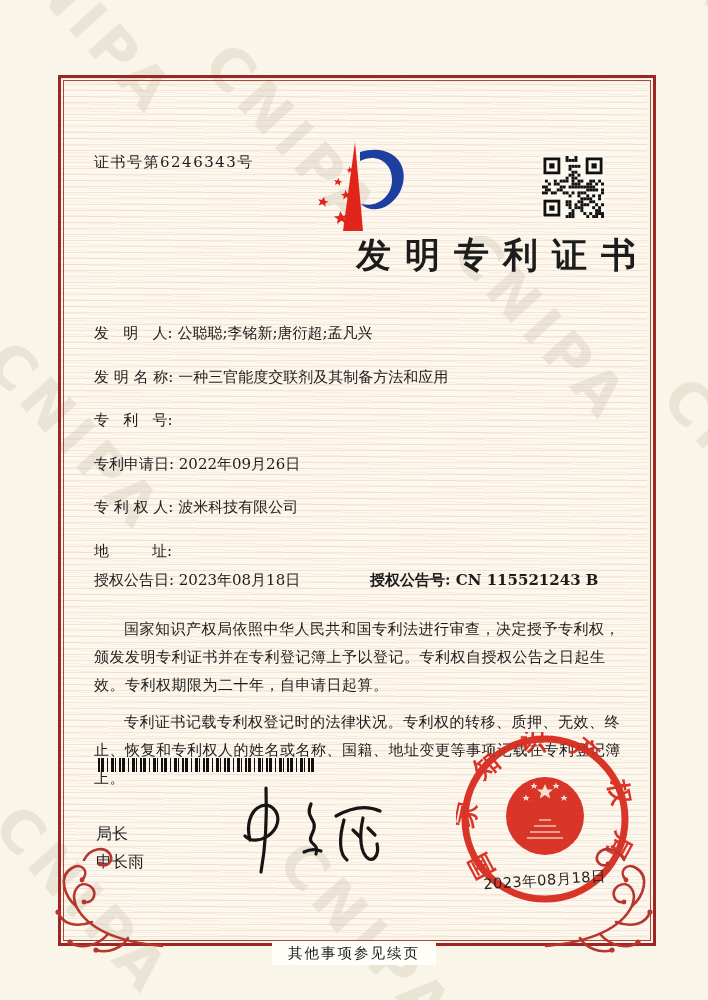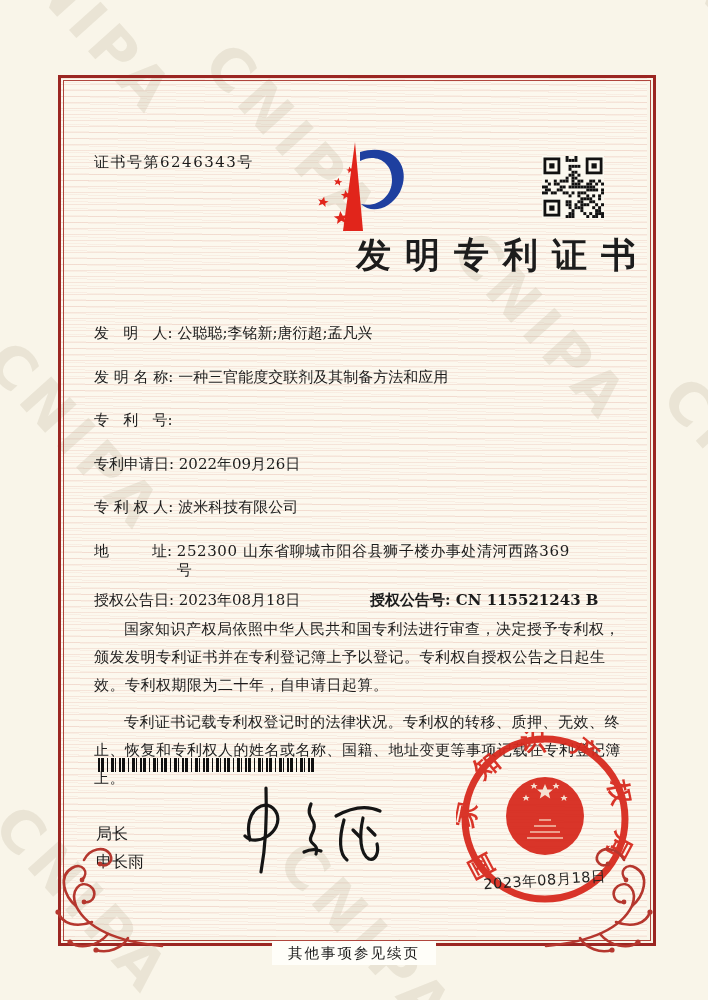--- a/index.html
+++ b/index.html
@@ -294,21 +294,20 @@
       <div class="frow">
         <span class="flabel">专利申请日: </span>
         <span class="fvalue">2022年09月26日</span>
       </div>
       <div class="frow">
         <span class="flabel">专 利 权 人: </span>
         <span class="fvalue">波米科技有限公司</span>
       </div>
       <div class="frow" style="margin-bottom:10px;">
         <span class="flabel">地         址: </span>
-        <span class="fvalue addr-value">252300 山东省聊城市阳谷县狮子楼办事处清河西路369号</span>
       </div>
       <div class="frow grant-row">
         <span class="grant-left">
           <span class="flabel">授权公告日: </span>
           <span>2023年08月18日</span>
         </span>
         <span class="grant-right">
           <span class="flabel">授权公告号: </span>
           <span>CN 115521243 B</span>
         </span>

